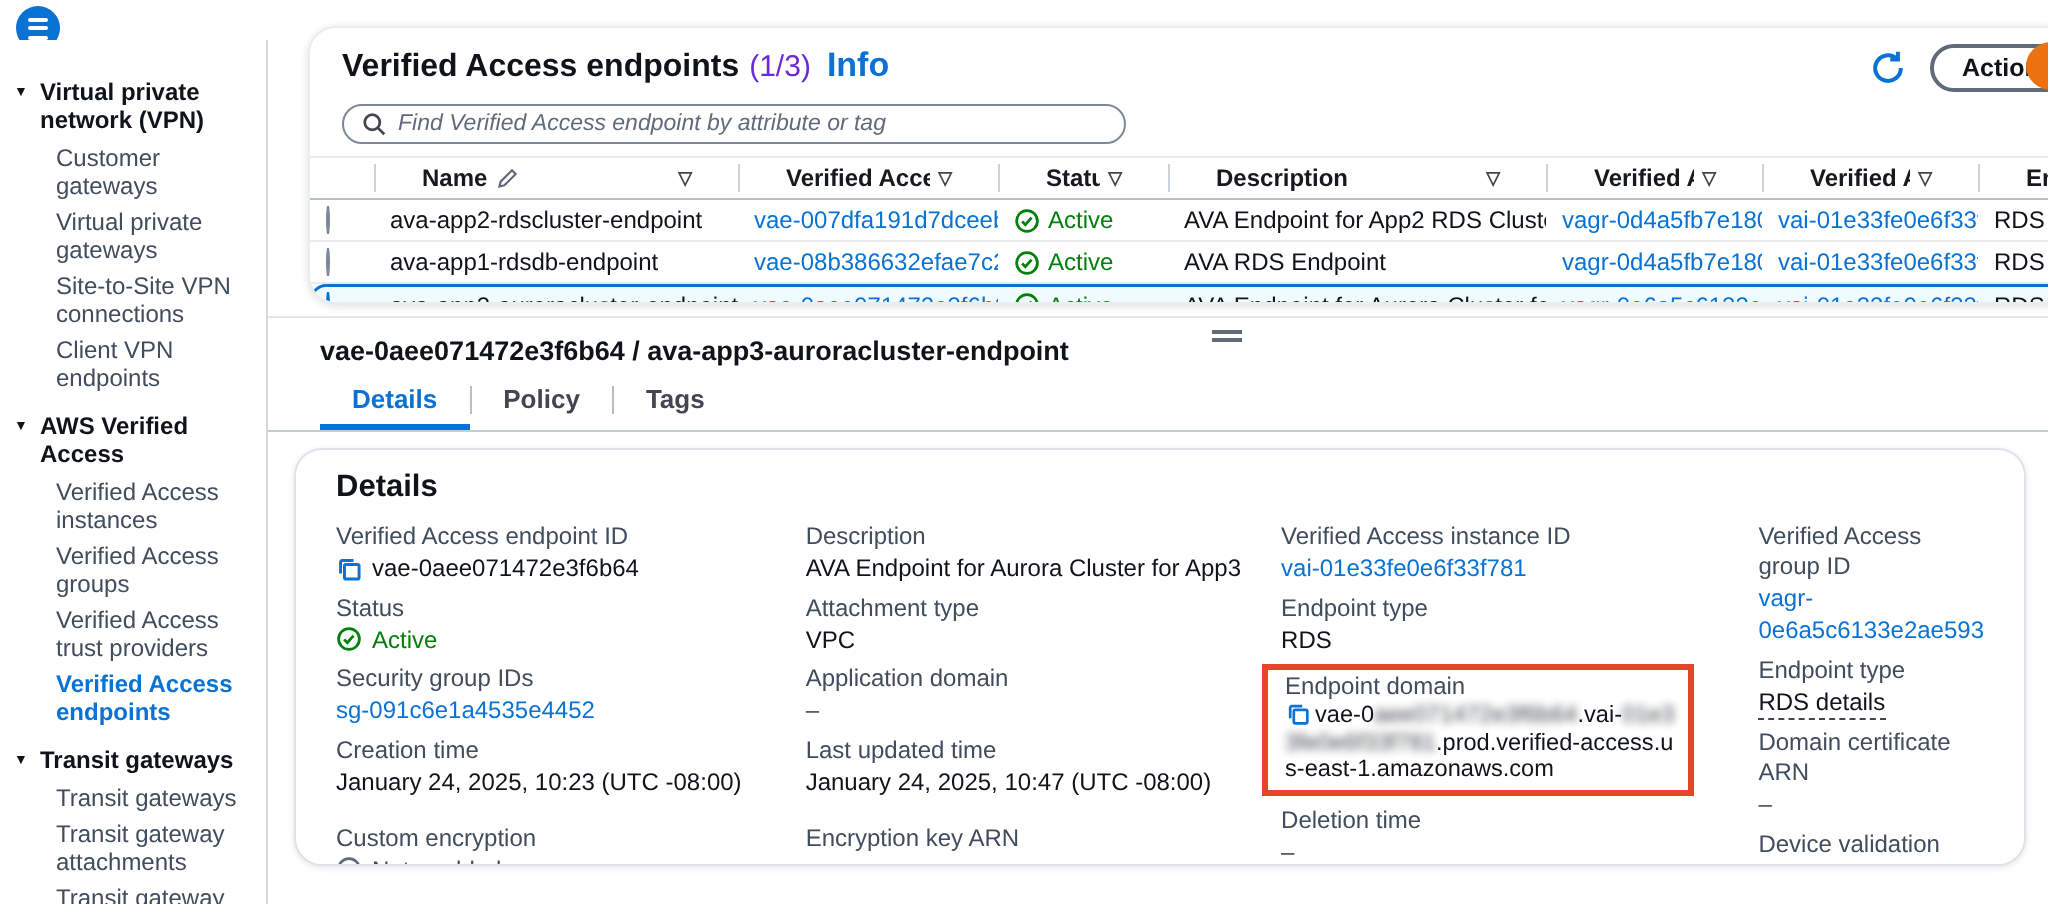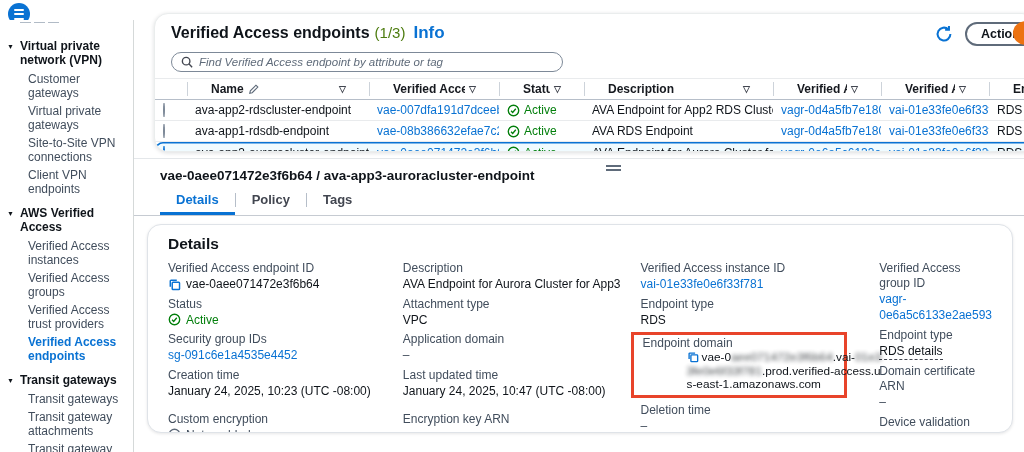--- a/index.html
+++ b/index.html
@@ -26,21 +26,21 @@
 
   
   #main { position:absolute; left:134px; top:0; right:0; height:452px; background:#fff; }
 
   
   #table-card { position:absolute; left:20px; top:13px; width:882px; height:139px; background:#fff;
     border:1px solid #eaeded; border-radius:14px; box-shadow:0 1px 4px rgba(15,20,26,.14); overflow:hidden; }
   .tc-head { position:relative; padding:9px 16px 0; }
   .tc-title-row { display:flex; align-items:baseline; height:24px; }
   .tc-title { font-size:16px; font-weight:bold; color:#0f141a; }
-  .tc-count { font-size:15px; font-weight:normal; color:#4d7c0f; margin-left:5px; }
+  .tc-count { font-size:15px; font-weight:normal; color:#6d28d9; margin-left:5px; }
   .tc-info { font-size:17px; font-weight:bold; color:#0972d3; margin-left:8px; cursor:pointer; }
   .tc-controls { position:absolute; top:8px; left:778px; display:flex; align-items:center; gap:10px; }
   .btn-refresh { width:22px; height:22px; display:flex; align-items:center; justify-content:center; cursor:pointer; }
   .btn-actions { display:flex; align-items:center; gap:7px; border:2px solid #5f6b7a; border-radius:14px;
     padding:3px 14px; font-weight:bold; font-size:12.5px; color:#0f141a; background:#fff; cursor:pointer; }
   #orange-btn { position:absolute; left:879px; top:21px; width:26px; height:24px; border-radius:50%; background:#ec7211; cursor:pointer; }
 
   .tc-search { margin:5px 16px 6px; width:392px; height:20px; border:1px solid #7d8998; border-radius:10px;
     display:flex; align-items:center; padding:0 9px; gap:6px; background:#fff; }
   .tc-search input { border:none; outline:none; flex:1; font-family:"Liberation Sans", sans-serif;
@@ -83,21 +83,21 @@
   .dcol1 { width:242px; } .dcol2 { width:245px; } .dcol3 { width:246px; } .dcol4 { flex:1; }
   .field { margin-bottom:4.5px; }
   .flabel { color:#414d5c; font-size:12px; line-height:15px; }
   .fvalue { color:#0f141a; font-size:12px; line-height:16px; display:flex; align-items:center; gap:5px; }
   .fvalue.link { color:#0972d3; cursor:pointer; }
   .gap-top { margin-top:13px; }
   .dashed { border-bottom:1px dashed #424650; cursor:pointer; }
   .muted { color:#414d5c; }
 
   .red-box { border:3px solid #e8442a; margin:4px 0 5px -10px; padding:1px 5px 3px 9px; width:216px; }
-  .domain-val { display:block; font-size:11.8px; line-height:13.5px; color:#0f141a; word-break:break-all; width:198px;margin-left:44px; }
+  .domain-val { display:block; font-size:11.8px; line-height:13.5px; color:#0f141a; word-break:break-all; width:198px; }
   .domain-val svg { vertical-align:-2px; margin-right:3px; }
   .blur { filter:blur(2.2px); opacity:.8; }
 
   svg.icn { flex:none; }
 </style>
 </head>
 <body>
 
 <div id="app">
 

